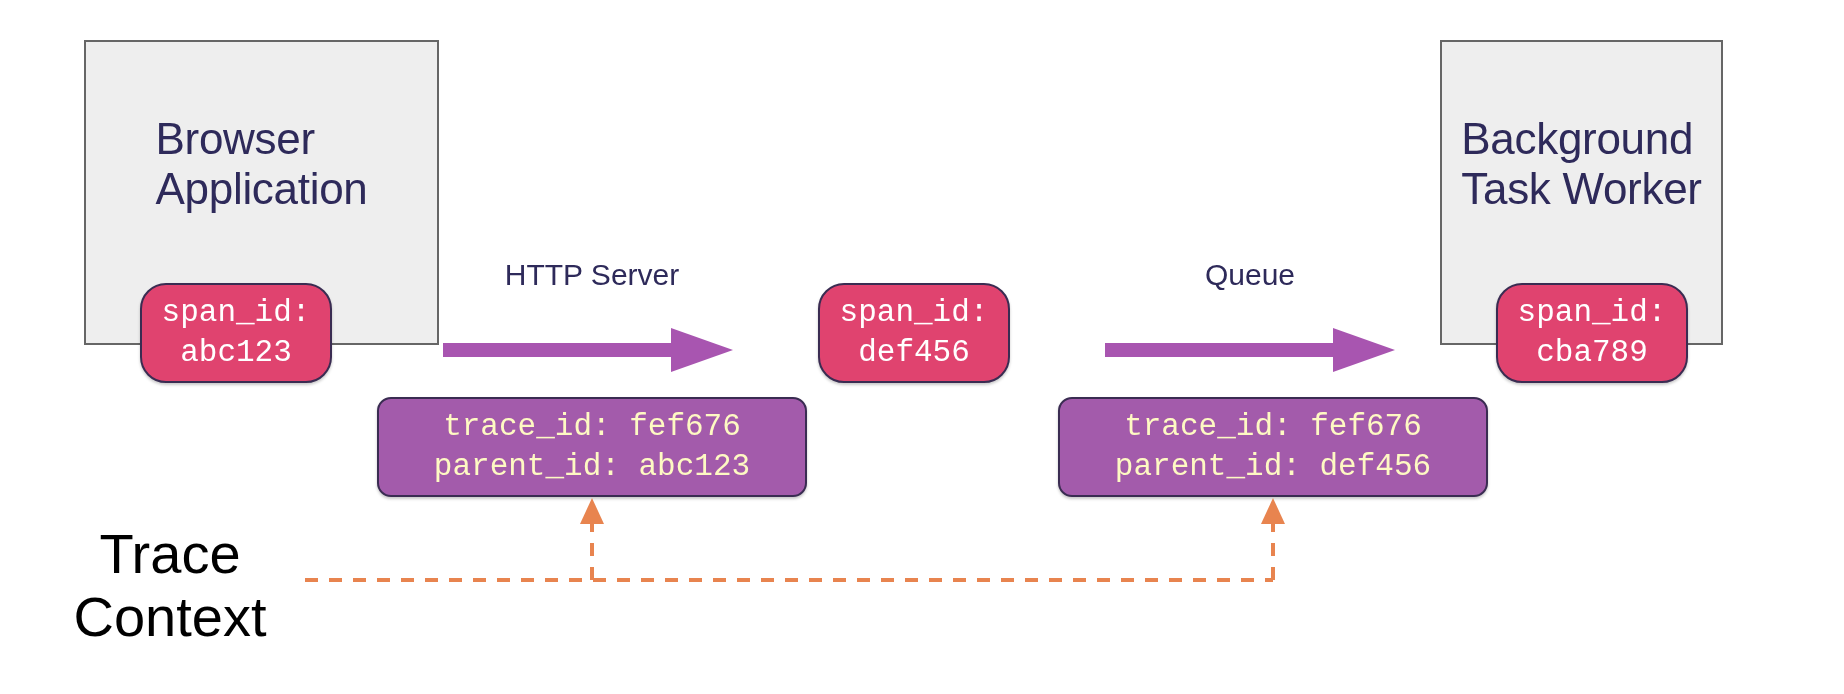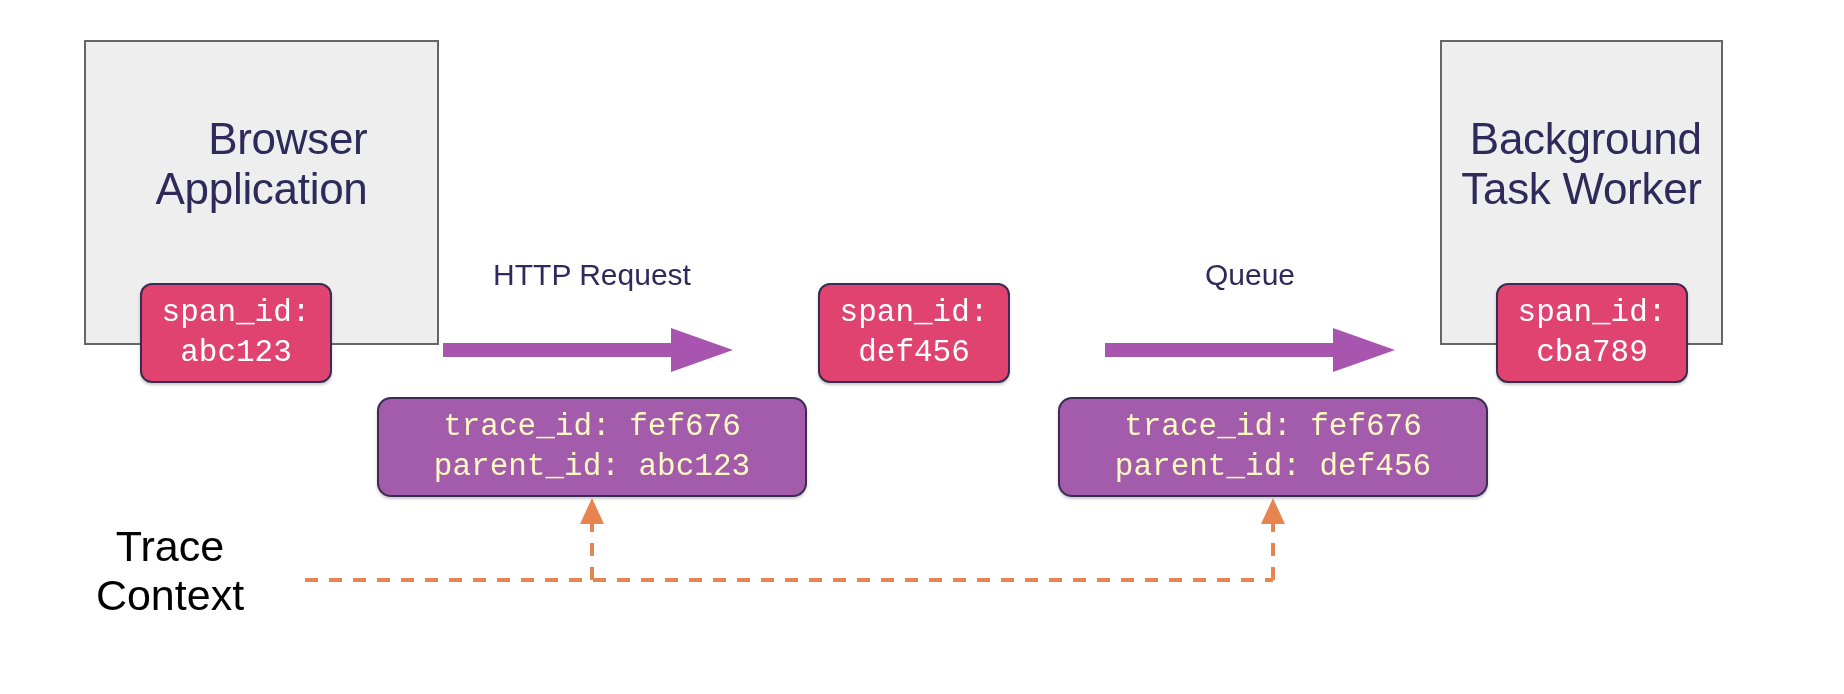--- a/index.html
+++ b/index.html
@@ -26,32 +26,32 @@
     box-sizing: border-box;
     display: flex;
     align-items: center;
     justify-content: center;
   }
   .service-title {
     font-family: "Liberation Sans", sans-serif;
     font-size: 44px;
     line-height: 1.13;
     color: #2e2a5a;
-    text-align: right;
+    text-align: left;
     letter-spacing: -0.3px;
     white-space: pre-line;
     margin-top: -58px;
   }
 
   
   .span-badge {
     position: absolute;
     background: #e0436f;
     border: 2.5px solid #3a2c52;
-    border-radius: 12px;
+    border-radius: 26px;
     box-sizing: border-box;
     display: flex;
     align-items: center;
     justify-content: center;
     box-shadow: 0 2px 3px rgba(0,0,0,0.22);
   }
   .span-badge .txt {
     font-family: "Liberation Mono", monospace;
     font-size: 31px;
     line-height: 1.30;
@@ -93,21 +93,21 @@
     text-align: center;
     white-space: nowrap;
   }
 
   
   .trace-connector { position: absolute; left: 0; top: 0; }
 
   .corner-label {
     position: absolute;
     font-family: "Liberation Sans", sans-serif;
-    font-size: 43px;
+    font-size: 56px;
     line-height: 1.13;
     color: #000000;
     text-align: center;
     white-space: pre-line;
   }
 </style>
 </head>
 <body>
 
 <div id="canvas">
@@ -116,21 +116,21 @@
     <div class="service-title">Browser
 Application</div>
   </div>
 
 
   <div class="service-box" style="left:1440px; top:40px; width:283px; height:305px;">
     <div class="service-title">Background
 Task Worker</div>
   </div>
 
-  <div class="flow-label" style="left:452px; top:258px; width:280px;">HTTP Request</div>
+  <div class="flow-label" style="left:452px; top:258px; width:280px;">HTTP Server</div>
   <svg class="flow-arrow" style="left:443px; top:325px;" width="300" height="50" viewBox="0 0 300 50">
     <rect x="0" y="18" width="238" height="14" fill="#a855b0"></rect>
     <polygon points="228,3 290,25 228,47" fill="#a855b0"></polygon>
   </svg>
 
   <div class="flow-label" style="left:1140px; top:258px; width:220px;">Queue</div>
   <svg class="flow-arrow" style="left:1105px; top:325px;" width="300" height="50" viewBox="0 0 300 50">
     <rect x="0" y="18" width="238" height="14" fill="#a855b0"></rect>
     <polygon points="228,3 290,25 228,47" fill="#a855b0"></polygon>
   </svg>

